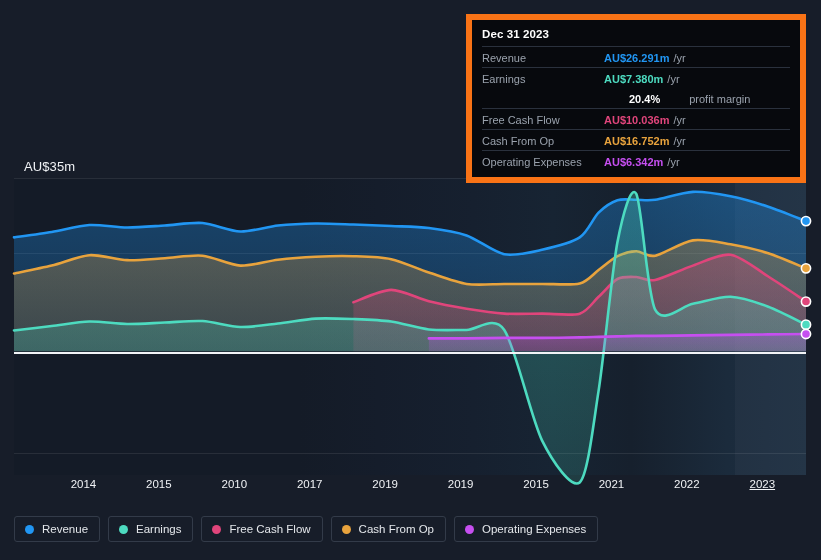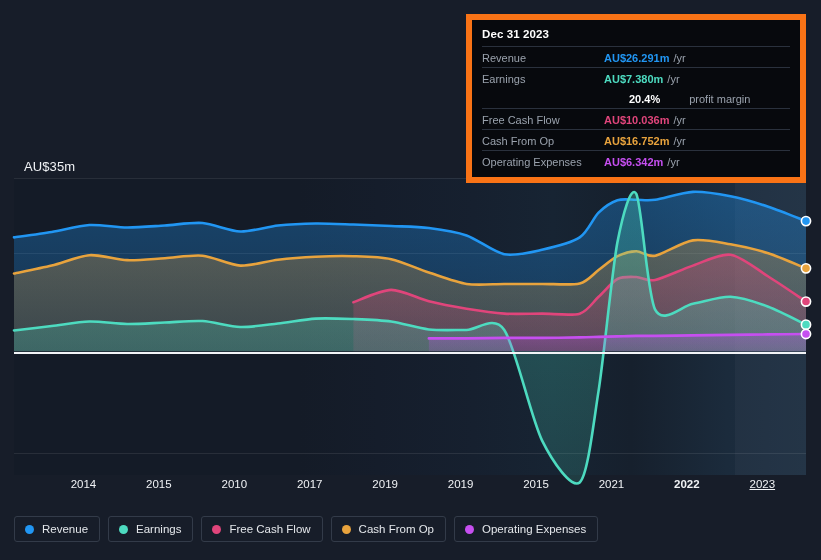--- a/index.html
+++ b/index.html
@@ -240,21 +240,21 @@
 
   <div id="x-axis">
       <div class="x-label" style="left: 75.4286px;">2014</div>
       <div class="x-label" style="left: 150.857px;">2015</div>
       <div class="x-label" style="left: 226.286px;">2010</div>
       <div class="x-label" style="left: 301.714px;">2017</div>
       <div class="x-label" style="left: 377.143px;">2019</div>
       <div class="x-label" style="left: 452.571px;">2019</div>
       <div class="x-label" style="left: 528px;">2015</div>
       <div class="x-label" style="left: 603.429px;">2021</div>
-      <div class="x-label" style="left: 678.857px; font-weight: bold;">2022</div>
+      <div class="x-label" style="left: 678.857px;">2022</div>
       <div class="x-label" style="left: 754.286px; text-decoration: underline;">2023</div>
     </div>
 
   <div id="tooltip">
     <div id="tooltip-date">Dec 31 2023</div>
     <div id="tooltip-rows">
         <div class="tt-row">
           <span class="tt-label">Revenue</span>
           <span class="tt-value" style="color: rgb(33, 150, 243);">AU$26.291m</span>
           <span class="tt-unit">/yr</span>

